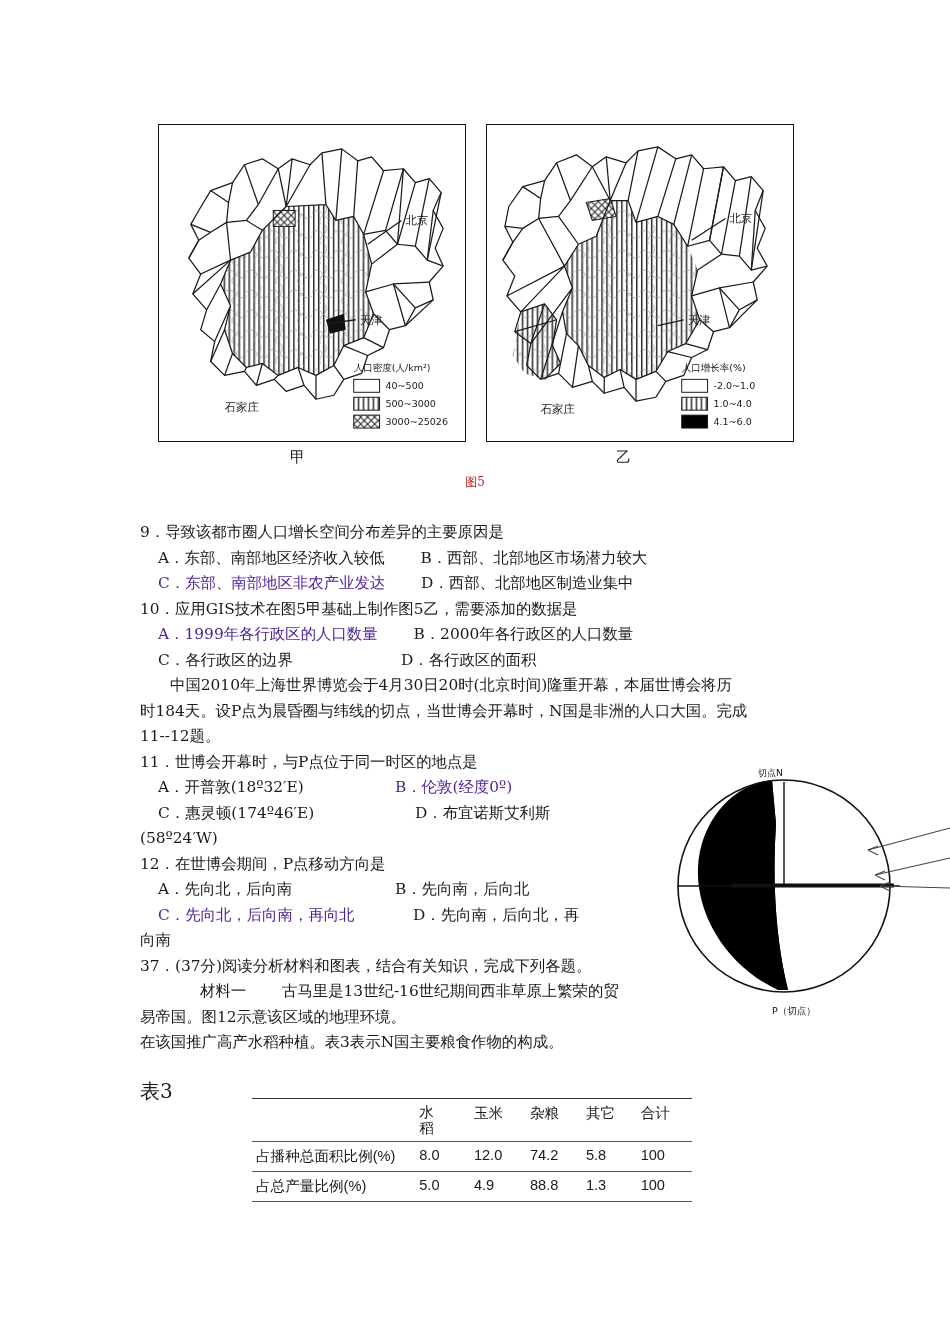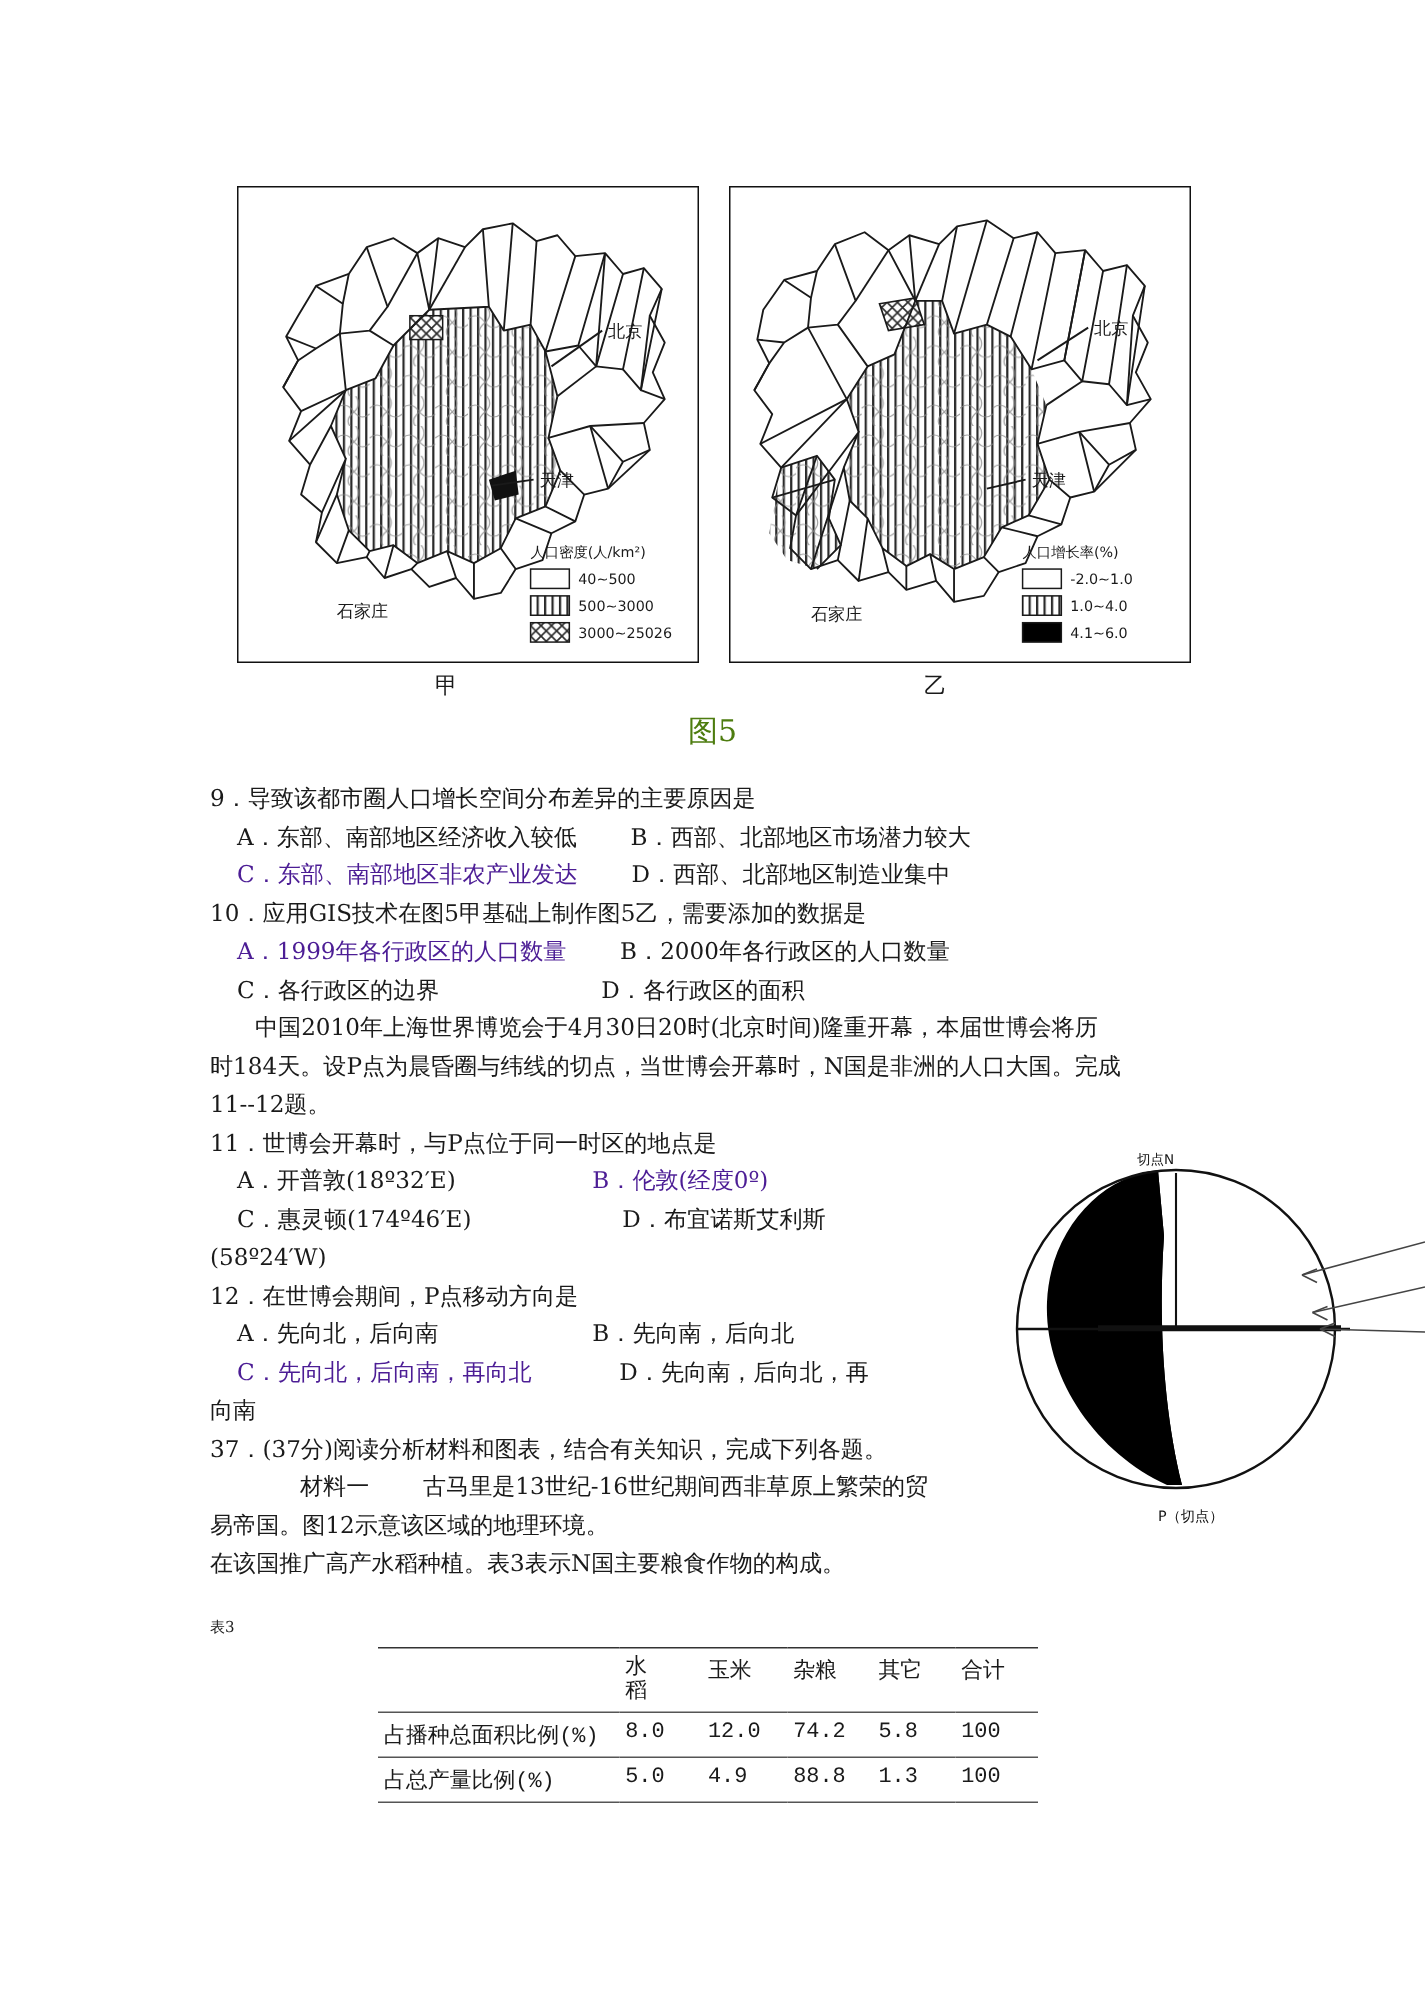--- a/index.html
+++ b/index.html
@@ -61,22 +61,22 @@
     color: #1a1a1a;
   }
   .cap-jia { left: 132px; }
   .cap-yi  { left: 458px; }
   .fig-number {
     position: absolute;
     left: 0;
     top: 474px;
     width: 950px;
     text-align: center;
-    font-size: 20px;
-    color: #4d7c0f;
+    font-size: 12px;
+    color: #b91c1c;
   }
 
   
   .text-col {
     position: absolute;
     left: 140px;
     top: 520px;
     width: 692px;
     font-size: 15.4px;
     line-height: 25.5px;
@@ -102,33 +102,33 @@
     width: 278px;
     height: 258px;
   }
   .sun-diagram svg { display: block; }
 
   
   .table-label {
     position: absolute;
     left: 140px;
     top: 1078px;
-    font-size: 10px;
+    font-size: 20px;
   }
   .table3-wrap {
     position: absolute;
     left: 252px;
     top: 1098px;
     width: 440px;
   }
   table.t3 {
     border-collapse: collapse;
     width: 440px;
     font-size: 14.6px;
-    font-family: Liberation Mono, monospace;
+    font-family: Liberation Sans, sans-serif;
     color: #1a1a1a;
   }
   table.t3 th, table.t3 td {
     border: none;
     padding: 2px 4px;
     text-align: left;
     font-weight: normal;
     vertical-align: top;
   }
   table.t3 thead tr.head-rule-top th { border-top: 1.6px solid #333; }

